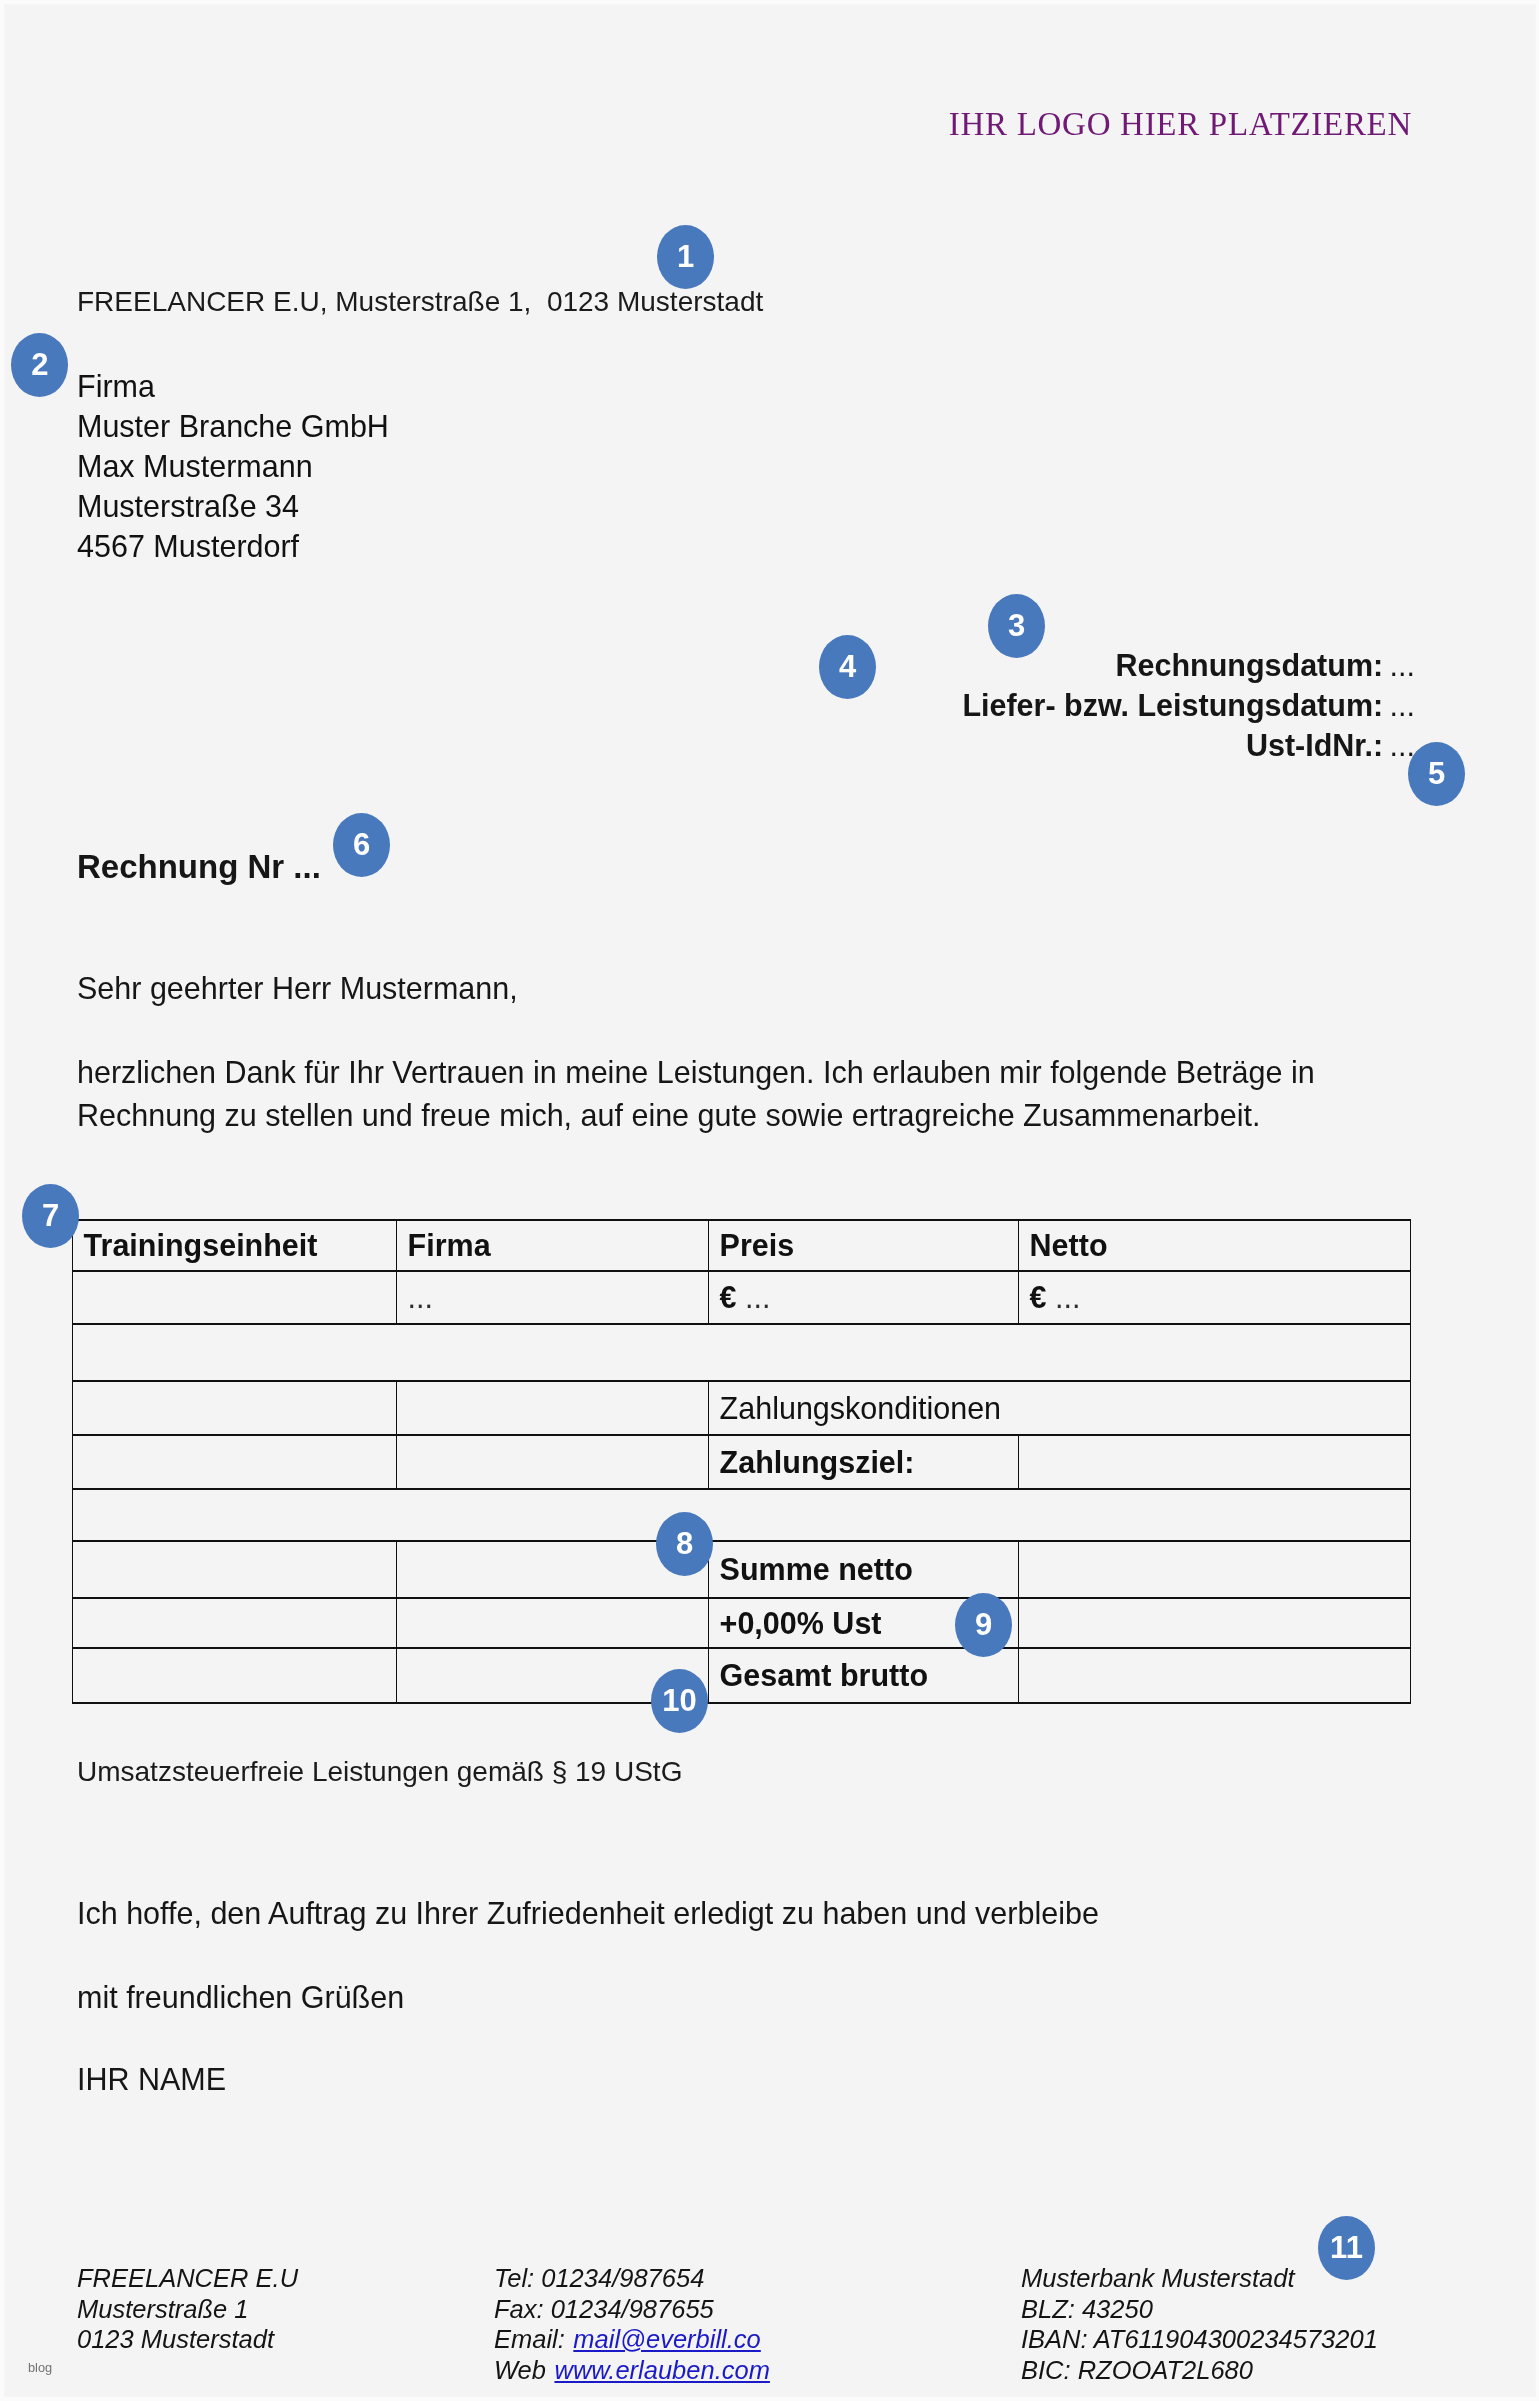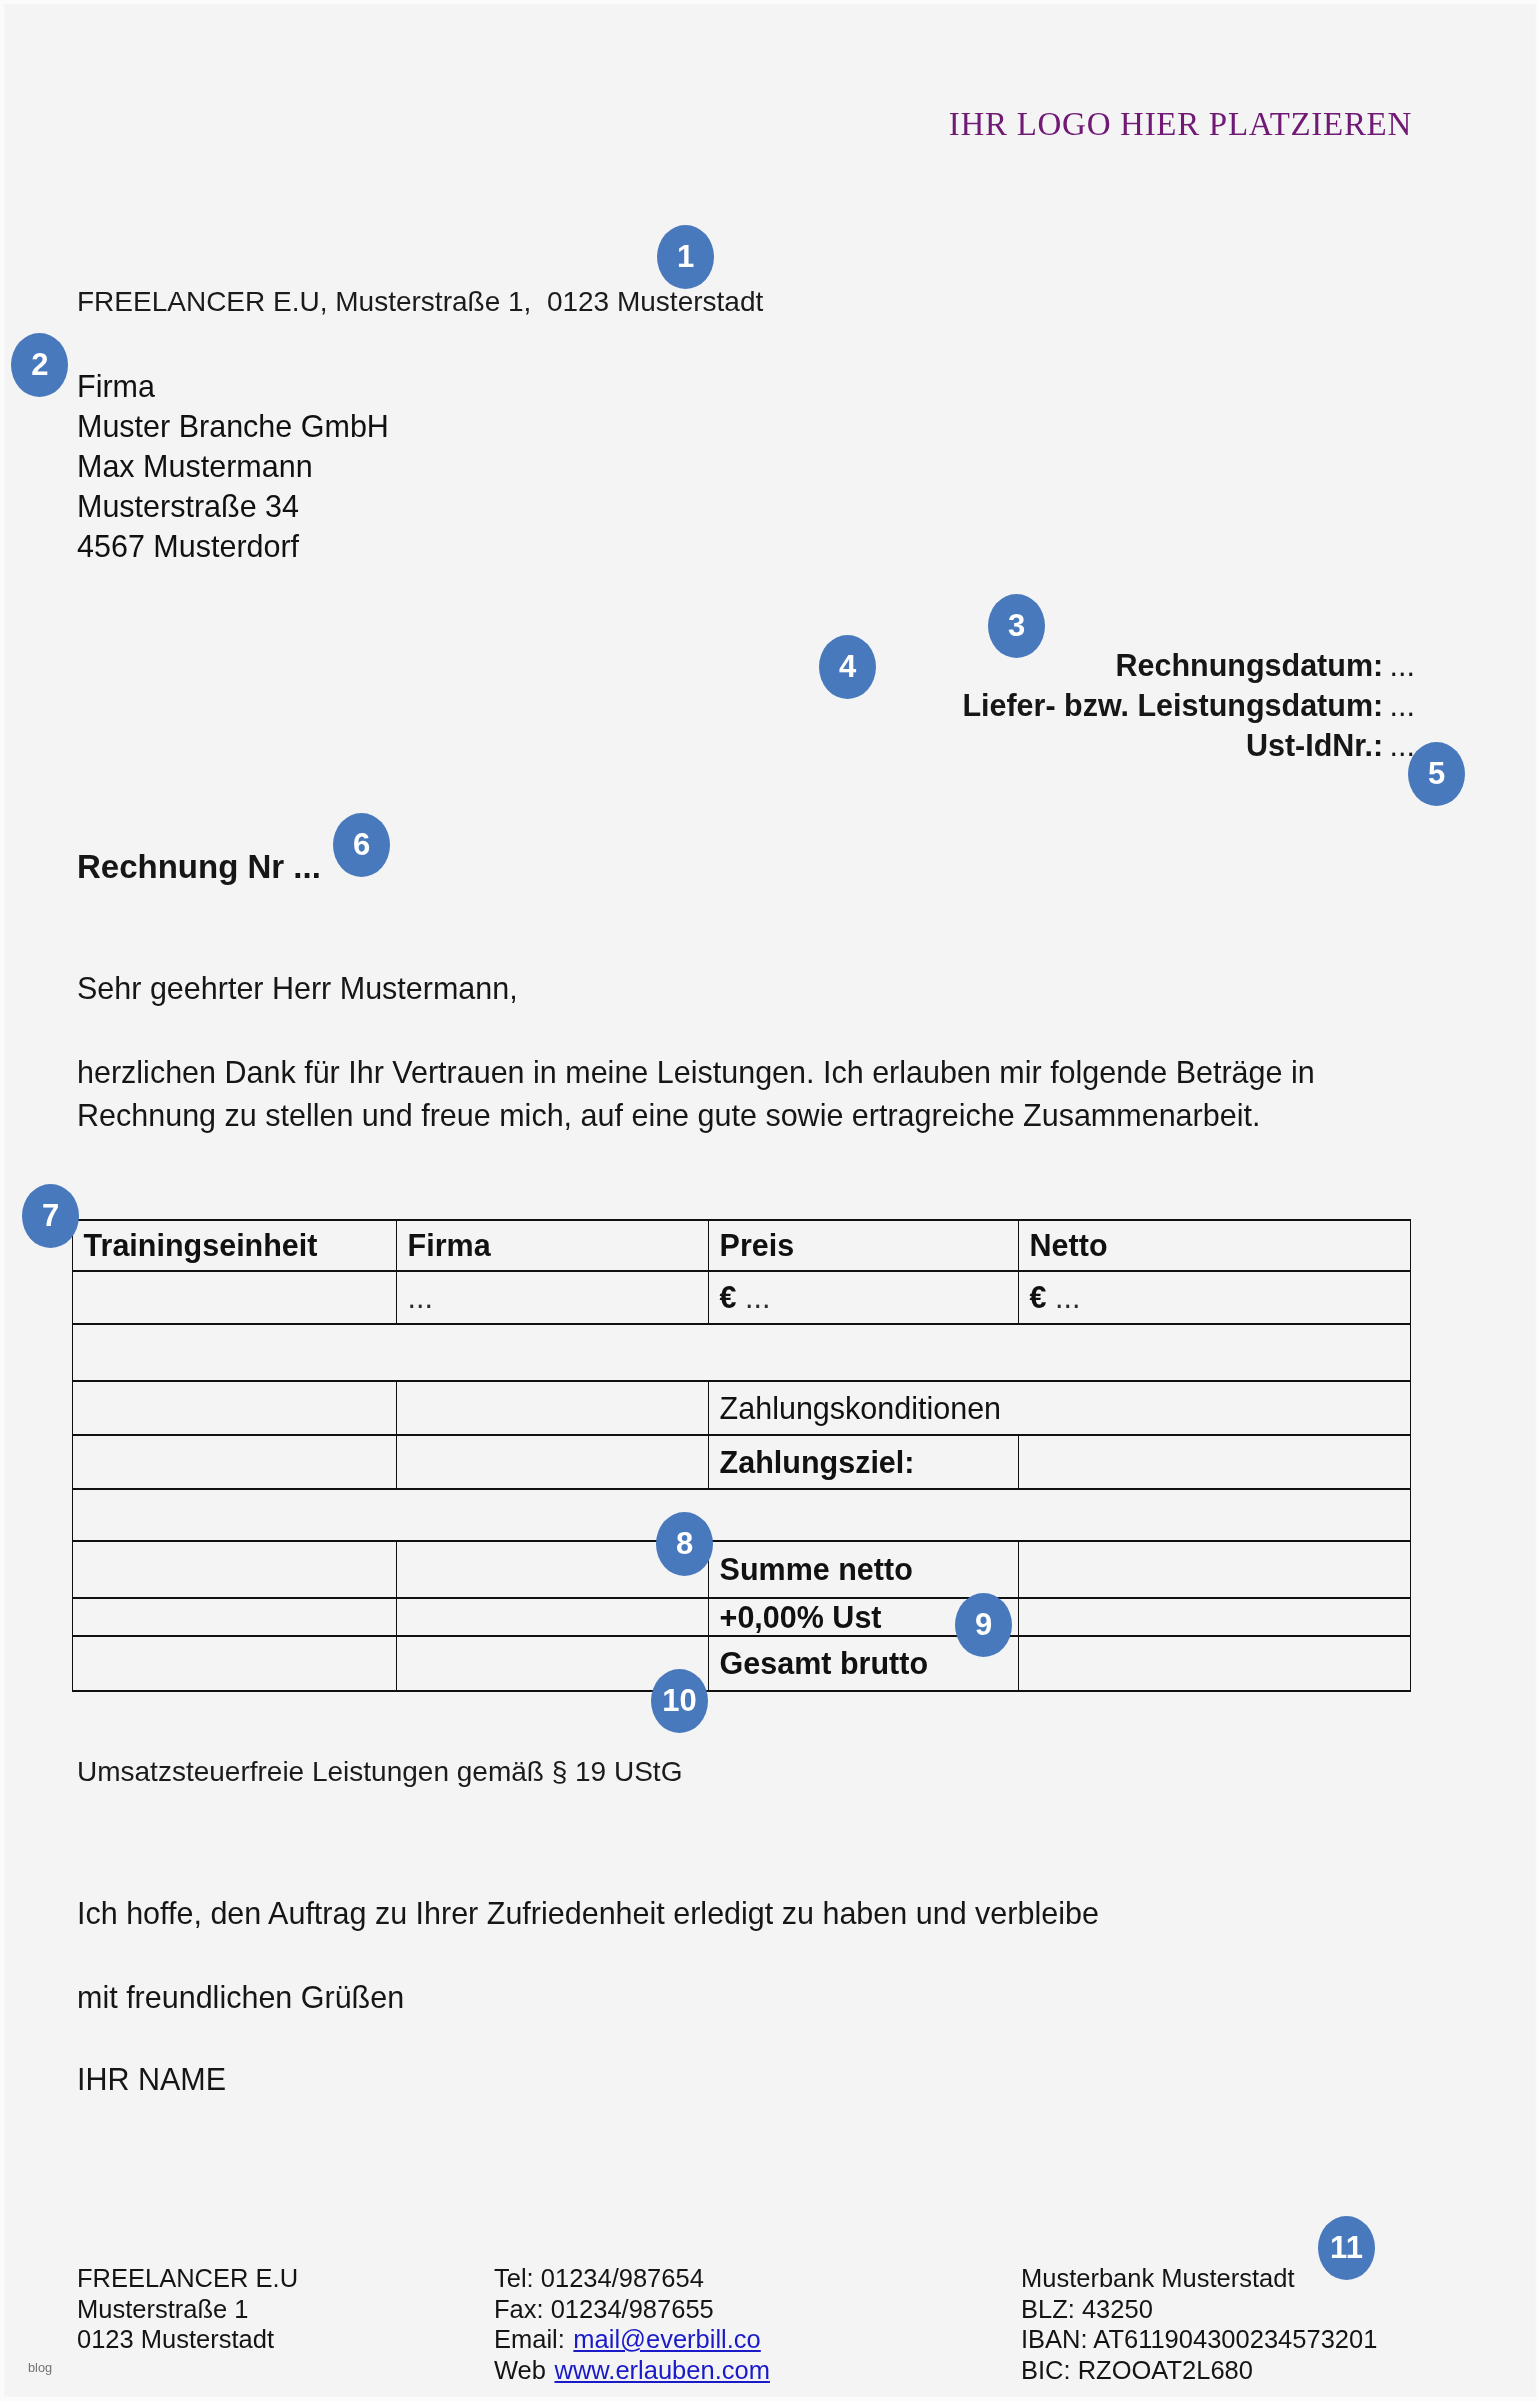--- a/index.html
+++ b/index.html
@@ -41,21 +41,21 @@
   td.bold{font-weight:700;}
   .cur{font-weight:700;margin-right:8.5px;}
   .dots{font-weight:400;color:#2c2c2c;}
   
   .tax-note{position:absolute;left:77px;top:1756px;font-size:28px;color:#1b1b1b;}
   
   .closing1{position:absolute;left:77px;top:1896px;font-size:30.5px;}
   .closing2{position:absolute;left:77px;top:1980px;font-size:30.5px;}
   .signature{position:absolute;left:77px;top:2062px;font-size:30.5px;}
   
-  .footer-col{position:absolute;top:2263px;font-size:25.5px;line-height:30.5px;color:#141414;}
+  .footer-col{position:absolute;top:2263px;font-size:25.5px;line-height:30.5px;color:#141414;font-style:italic;}
   .fc-address{left:77px;}
   .fc-contact{left:494px;}
   .fc-bank{left:1021px;}
   .footer-col a{color:#1a1ac8;text-decoration:underline;cursor:pointer;}
   .lbl{margin-right:8.5px;}
   
   .badge{
     position:absolute;width:57px;height:64px;border-radius:50%;
     background:#4879bd;color:#ffffff;font-weight:700;font-size:31px;
     display:flex;align-items:center;justify-content:center;z-index:5;
@@ -127,21 +127,21 @@
     </tr>
     <tr style="height:52px">
       <td colspan="4"></td>
     </tr>
     <tr style="height:57px">
       <td></td>
       <td></td>
       <td class="bold">Summe netto</td>
       <td></td>
     </tr>
-    <tr style="height:38px">
+    <tr style="height:50px">
       <td></td>
       <td></td>
       <td class="bold">+0,00% Ust</td>
       <td></td>
     </tr>
     <tr style="height:55px">
       <td></td>
       <td></td>
       <td class="bold">Gesamt brutto</td>
       <td></td>

